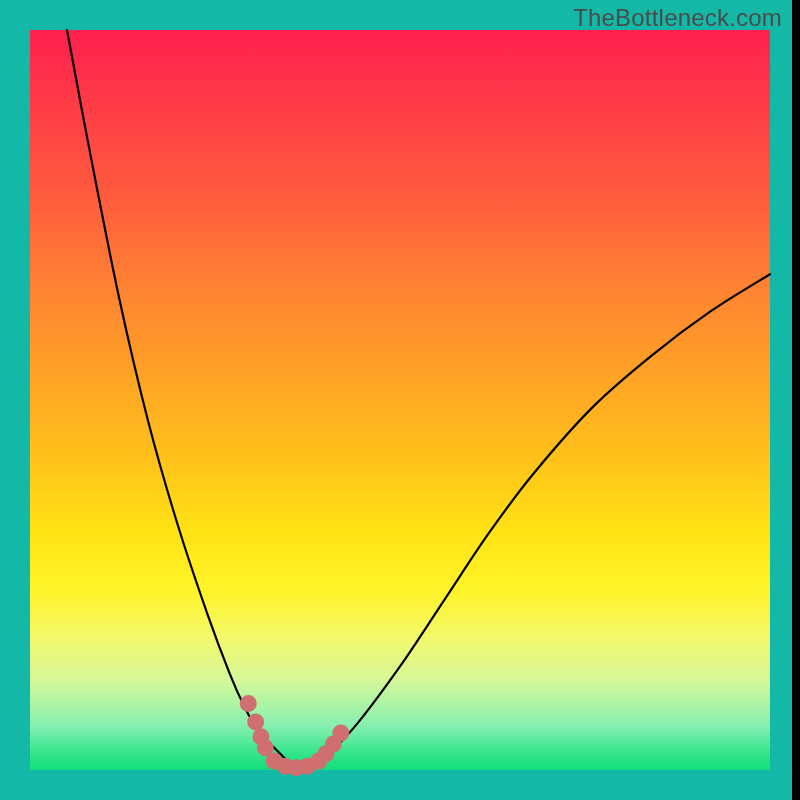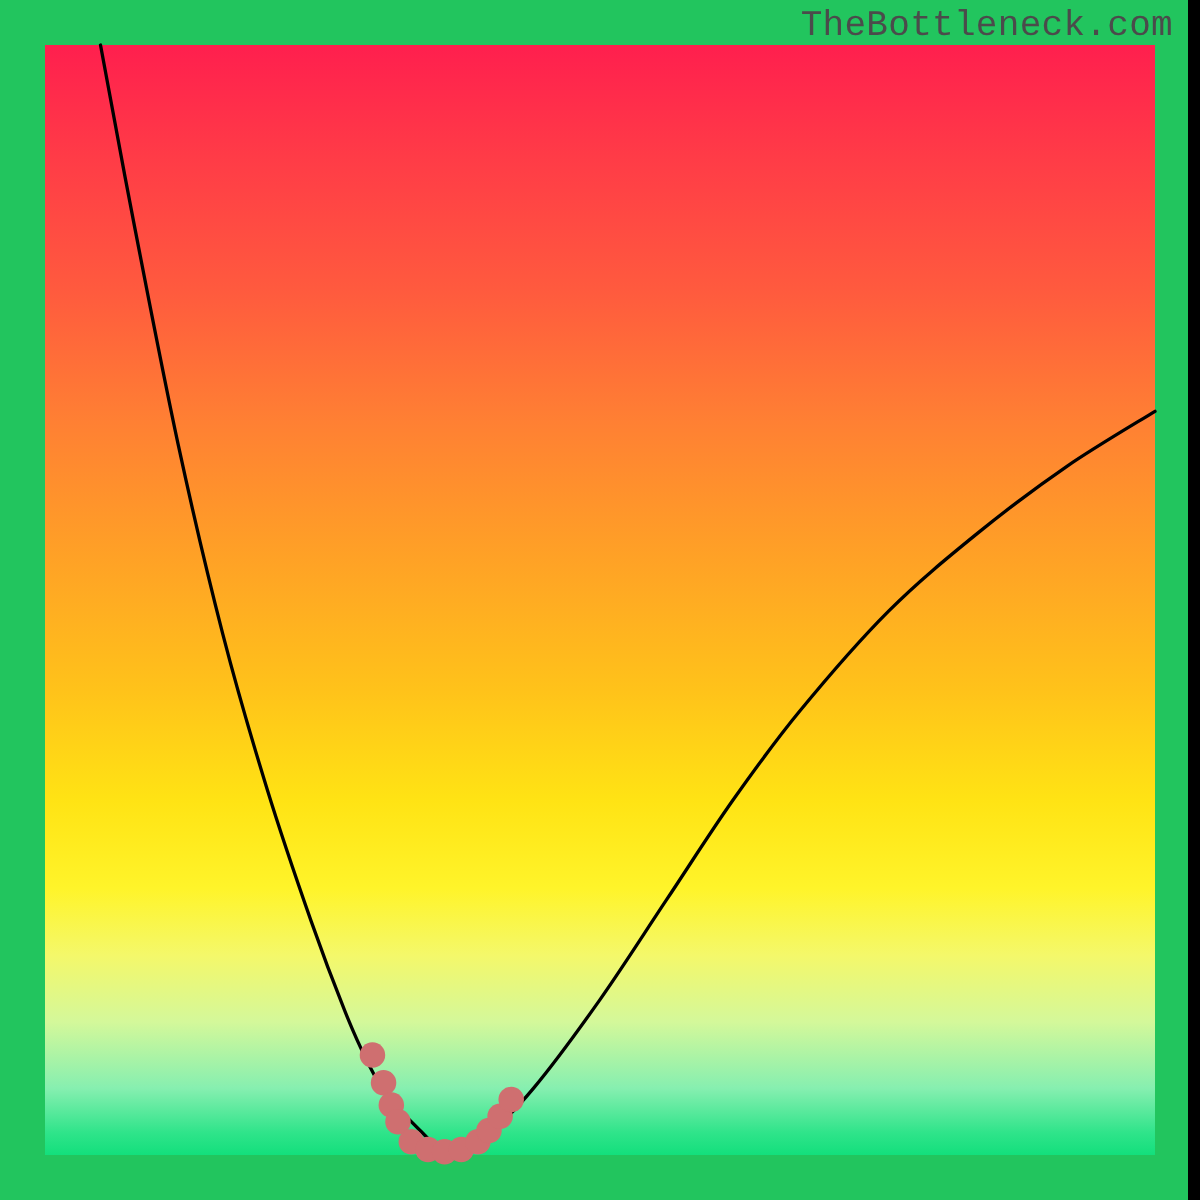--- a/index.html
+++ b/index.html
@@ -8,22 +8,21 @@
     width: 800px;
     height: 800px;
     background: #000;
     font-family: Arial, Helvetica, sans-serif;
     overflow: hidden;
   }
   .frame {
     position: relative;
     width: 792px;
     height: 800px;
-    background: #22c55e;
-    font-family: Liberation Mono, monospace;
+    background: #14b8a6;
   }
   .watermark {
     position: absolute;
     top: 4px;
     right: 10px;
     color: #4b4b4b;
     font-size: 24px;
     font-weight: 500;
     letter-spacing: 0.2px;
     z-index: 5;

